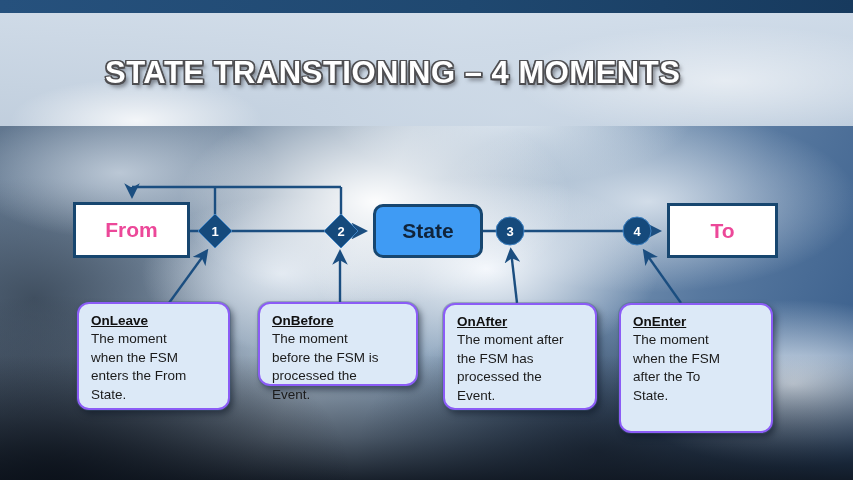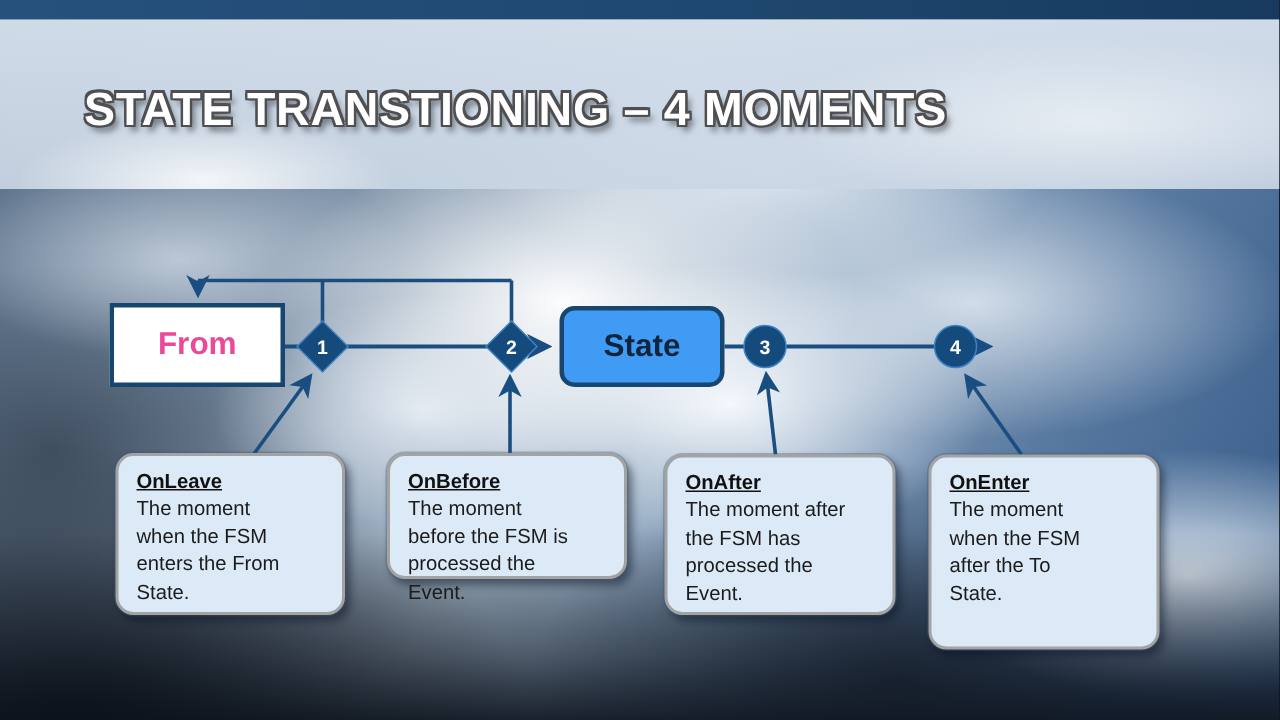--- a/index.html
+++ b/index.html
@@ -31,21 +31,21 @@
   
   .banner{
     position:absolute;left:0;top:13px;width:853px;height:113px;
     background:
       radial-gradient(ellipse 180px 60px at 16% 95%, rgba(255,255,255,0.8), rgba(255,255,255,0) 70%),
       radial-gradient(ellipse 300px 80px at 85% 60%, rgba(255,255,255,0.55), rgba(255,255,255,0) 70%),
       linear-gradient(to bottom, rgba(213,224,236,0.95), rgba(201,214,228,0.92));
     display:flex;align-items:center;
   }
   .slide-title{
-    margin:0;padding:6px 0 0 56px;
+    margin:0;padding:6px 0 0 105px;
     font-size:31px;font-weight:700;letter-spacing:0.5px;
     color:#ffffff;white-space:nowrap;
     text-shadow:
       -1.5px -1.5px 0 #4f4f52, 1.5px -1.5px 0 #4f4f52,
       -1.5px 1.5px 0 #4f4f52, 1.5px 1.5px 0 #4f4f52,
       0 -1.5px 0 #4f4f52, 0 1.5px 0 #4f4f52,
       -1.5px 0 0 #4f4f52, 1.5px 0 0 #4f4f52,
       3px 4px 4px rgba(30,30,35,0.55);
   }
   
@@ -56,21 +56,21 @@
   }
   .node-from{left:73px;top:202px;width:117px;height:56px;}
   .node-to{left:667px;top:203px;width:111px;height:55px;}
   .node-event{
     left:373px;top:204px;width:110px;height:54px;border-radius:10px;
     background:#3f9bf4;color:#10243b;font-weight:700;
   }
   
   .callout{
     position:absolute;box-sizing:border-box;
-    background:#dce9f7;border:2px solid #a3a3a3;border-radius:12px;
+    background:#dce9f7;border:2px solid #8b5cf6;border-radius:12px;
     box-shadow:0 0 0 1px rgba(62,92,124,0.35), 3px 4px 6px rgba(8,18,32,0.5);
     padding:7px 8px 0 12px;
     font-size:13.5px;line-height:18.6px;color:#1b1b1b;
   }
   .callout h3{
     margin:0;font-size:13.5px;line-height:19px;font-weight:700;
     text-decoration:underline;color:#111;
   }
   .callout .line{white-space:nowrap;}
   .co-1{left:77px;top:302px;width:153px;height:108px;}
@@ -133,20 +133,23 @@
       <text class="num" x="637" y="236">4</text>
     </g>
   </svg>
 
   <div class="node node-from">
     <span>From</span>
   </div>
   <div class="node node-event">
     <span>State</span>
   </div>
+  <div class="node node-to">
+    <span>To</span>
+  </div>
 
   <div class="callout co-1">
     <h3>OnLeave</h3>
     <div class="line">The moment</div>
     <div class="line">when the FSM</div>
     <div class="line">enters the From</div>
     <div class="line">State.</div>
   </div>
 
   <div class="callout co-2">

